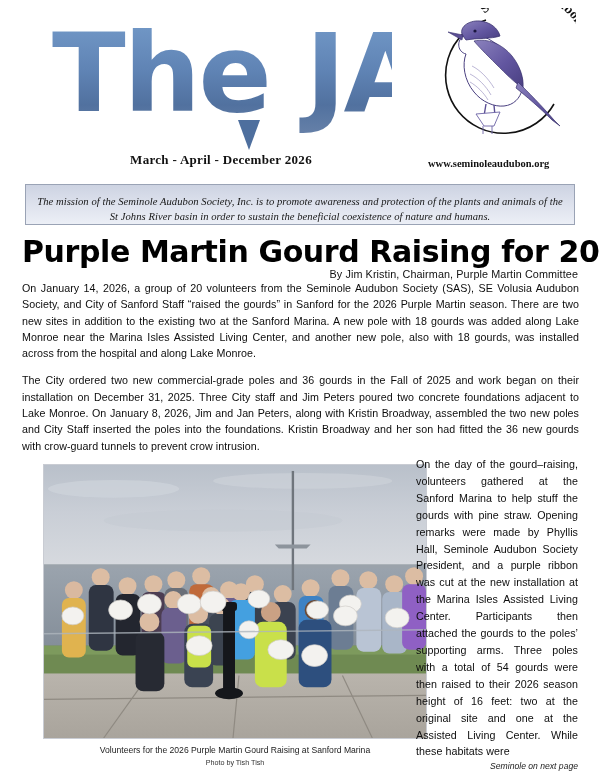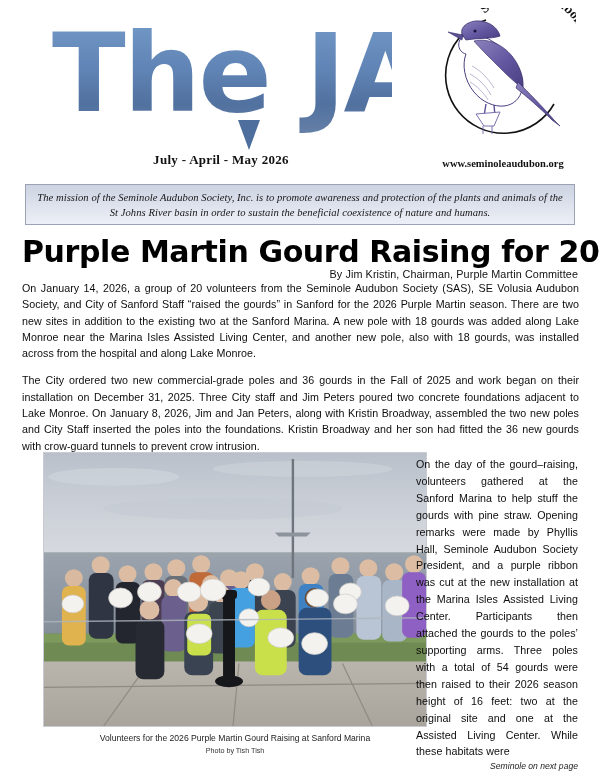--- a/index.html
+++ b/index.html
@@ -71,39 +71,38 @@
     left: 428px;
     top: 8px;
     width: 148px;
     height: 140px;
   }
   .logo-url {
     position: absolute;
     left: 428px;
     top: 158px;
     width: 150px;
-    text-align: center;
     font-family: "Liberation Serif", serif;
     font-weight: bold;
     font-size: 10.5px;
     color: #111111;
   }
 
   
   .mission-box {
     position: absolute;
     left: 25px;
     top: 184px;
     width: 550px;
     height: 41px;
     border: 1px solid #9aa3b5;
     background: linear-gradient(to bottom, #cdd3e2 0%, #dfe3ee 55%, #eceff6 100%);
     box-sizing: border-box;
     display: flex;
-    align-items: center;
+    align-items: flex-end;
     justify-content: center;
   }
   .mission-text {
     font-family: "Liberation Serif", serif;
     font-style: italic;
     font-size: 10.6px;
     line-height: 15px;
     text-align: center;
     color: #161616;
     padding: 0 8px;
@@ -149,21 +148,21 @@
     text-align: justify;
     color: #0d0d0d;
     margin: 0 0 11px 0;
     letter-spacing: 0.05px;
   }
 
   
   .photo-block {
     position: absolute;
     left: 24px;
-    top: 452px;
+    top: 464px;
     width: 428px;
     padding-left: 19px;
   }
   .photo-frame {
     width: 384px;
     height: 275px;
     border: 1px solid #c9ccd3;
     box-sizing: border-box;
     overflow: hidden;
     position: relative;
@@ -209,21 +208,21 @@
   }
 </style>
 </head>
 <body>
 
 <div class="masthead">
 
   <div class="masthead-title">The JAY</div>
   <div class="jay-tail"></div>
 
-  <div class="issue-date">July - April - May 2026</div>
+  <div class="issue-date">March - April - December 2026</div>
 
   <div class="logo-wrap">
     <svg viewBox="0 0 148 140" width="148" height="140">
       <defs>
         <linearGradient id="birdg" x1="0" y1="0" x2="1" y2="1">
           <stop offset="0%" stop-color="#8b82bd"></stop>
           <stop offset="55%" stop-color="#6256a0"></stop>
           <stop offset="100%" stop-color="#493f80"></stop>
         </linearGradient>
         <path id="arcpath" d="M 48,16 A 60,60 0 1 1 122,104" fill="none"></path>

